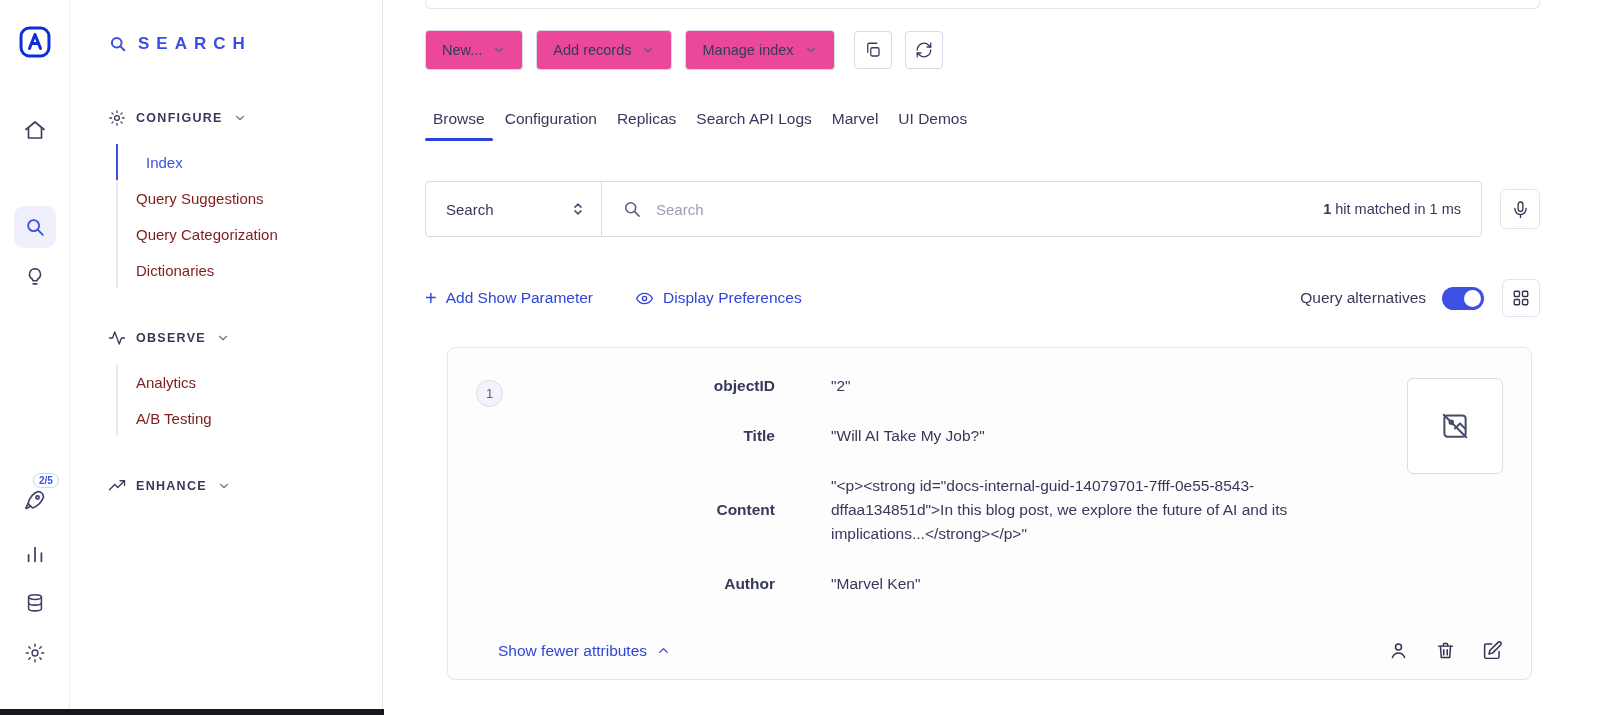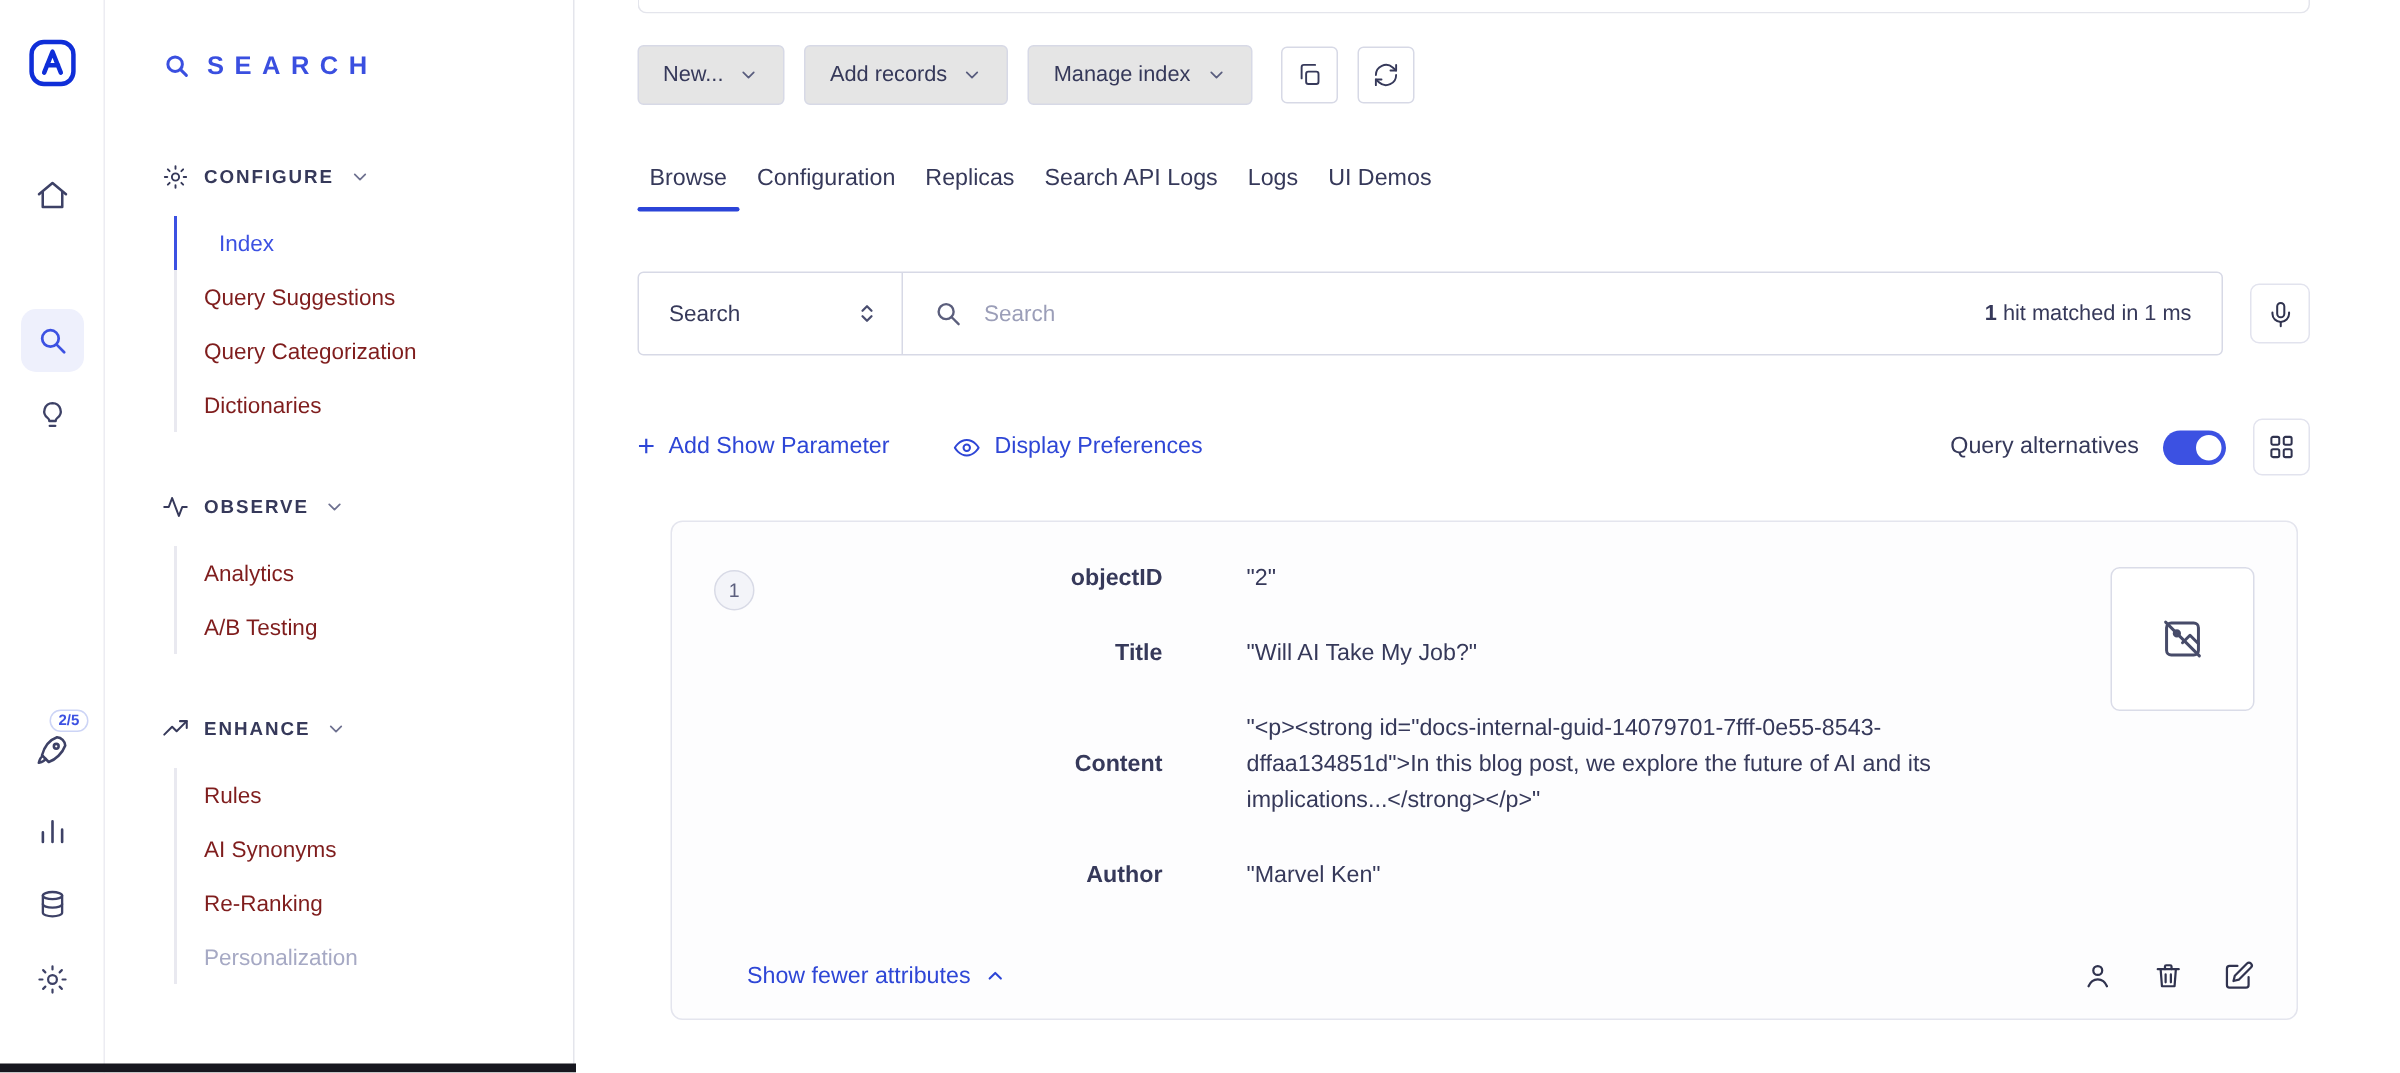--- a/index.html
+++ b/index.html
@@ -40,21 +40,21 @@
   .group-items li.active { border-left:2px solid #3c51e2; margin-left:-2px; color:#3c51e2; font-weight:500;padding-left:28px; }
   .group-items li.disabled { color:#a6a9c4; }
 
   
   .main { flex:1; position:relative; padding:0 60px 0 42px; min-width:0; }
   .top-strip { position:absolute; top:0; left:42px; right:60px; height:9px;
     border:1px solid #e4e5ec; border-top:none; border-radius:0 0 6px 6px; }
 
   .toolbar { display:flex; align-items:center; gap:13px; margin-top:30px; }
   .btn { display:flex; align-items:center; gap:10px; height:40px; padding:0 16px;
-    border:1px solid #d7d9e6; border-radius:4px; background:#e5e5e5; font-size:14.5px; color:#36395a; cursor:pointer; }
+    border:1px solid #d7d9e6; border-radius:4px; background:#ec4899; font-size:14.5px; color:#36395a; cursor:pointer; }
   .btn .chev-sm { color:#595d7e; }
   .icon-btn { width:38px; height:38px; border:1px solid #d7d9e6; border-radius:4px; background:#fff;
     display:flex; align-items:center; justify-content:center; color:#36395a; cursor:pointer; }
   .gap-l { margin-left:6px; }
 
   .tabs { display:flex; gap:20px; margin-top:40px; padding-left:8px; }
   .tab { font-size:15.5px; color:#36395a; padding-bottom:13px; cursor:pointer; position:relative; white-space:nowrap; }
   .tab.active::after { content:""; position:absolute; left:-8px; right:-8px; bottom:0; height:3px;
     background:#2b44d8; border-radius:2px; }
 
@@ -225,26 +225,20 @@
             <path d="M16 5h6v6"></path>
           </svg>
       </span>
       <span class="group-label">ENHANCE</span>
       <span class="chev">
         <svg width="14" height="14" viewBox="0 0 24 24" fill="none" stroke="currentColor" stroke-width="2" stroke-linecap="round" stroke-linejoin="round">
             <path d="M6 9l6 6 6-6"></path>
           </svg>
       </span>
     </div>
-    <ul class="group-items">
-      <li>Rules</li>
-      <li>AI Synonyms</li>
-      <li>Re-Ranking</li>
-      <li class="disabled">Personalization</li>
-    </ul>
   </div>
 </aside>
 
 <main class="main">
   <div class="top-strip"></div>
 
   <div class="toolbar">
     <button class="btn">
       <span>New...</span>
       <span class="chev-sm">
@@ -287,21 +281,21 @@
         </svg>
       </span>
     </button>
   </div>
 
   <div class="tabs">
     <span class="tab active">Browse</span>
     <span class="tab">Configuration</span>
     <span class="tab">Replicas</span>
     <span class="tab">Search API Logs</span>
-    <span class="tab">Logs</span>
+    <span class="tab">Marvel</span>
     <span class="tab">UI Demos</span>
   </div>
 
   <div class="search-row">
     <div class="search-box">
       <div class="mode-seg">
         <span class="mode-label">Search</span>
         <span class="stepper">
           <svg width="18" height="18" viewBox="0 0 24 24" fill="none" stroke="currentColor" stroke-width="2" stroke-linecap="round" stroke-linejoin="round">
             <path d="M8 9.5l4-4 4 4"></path>

